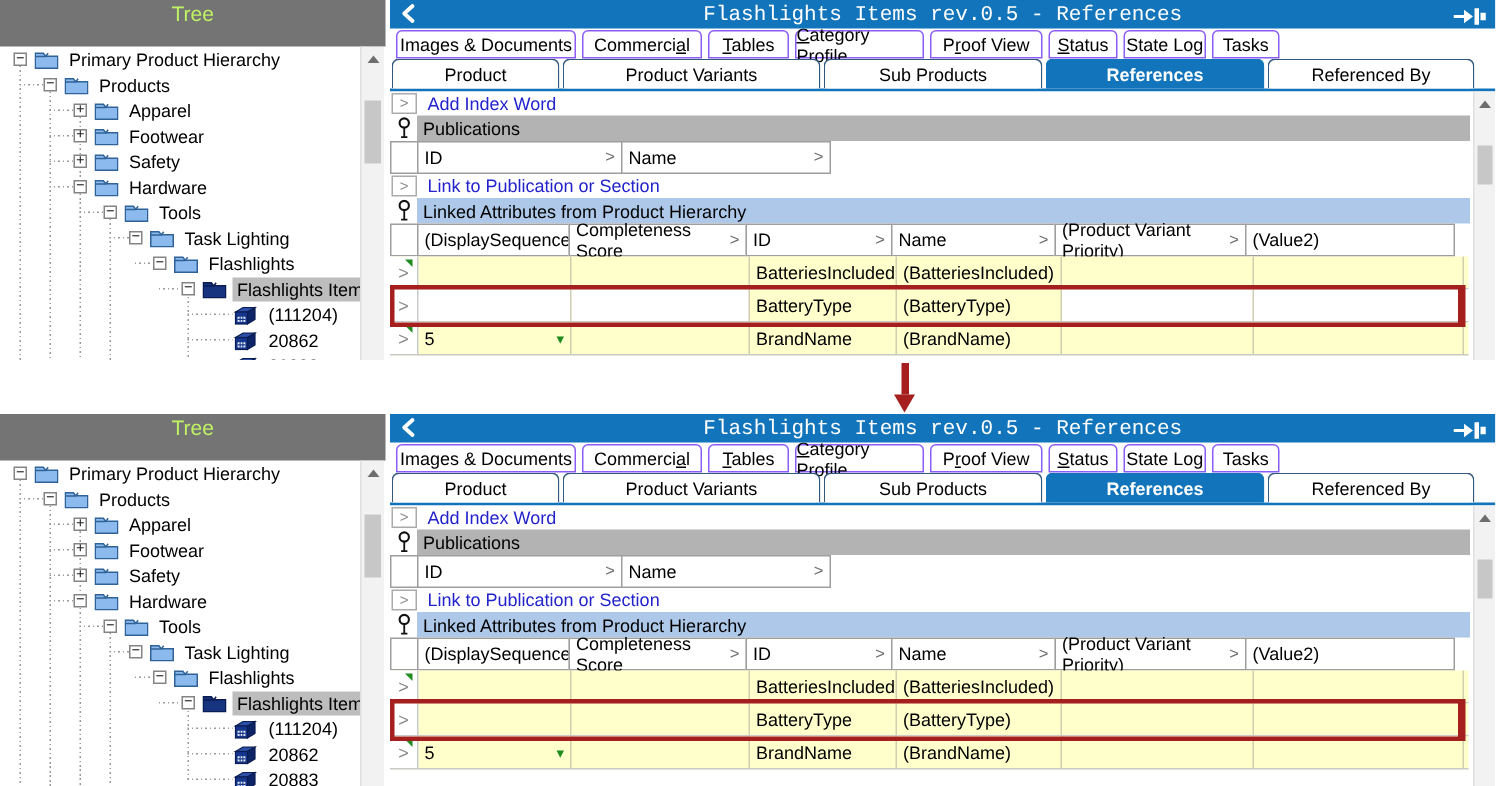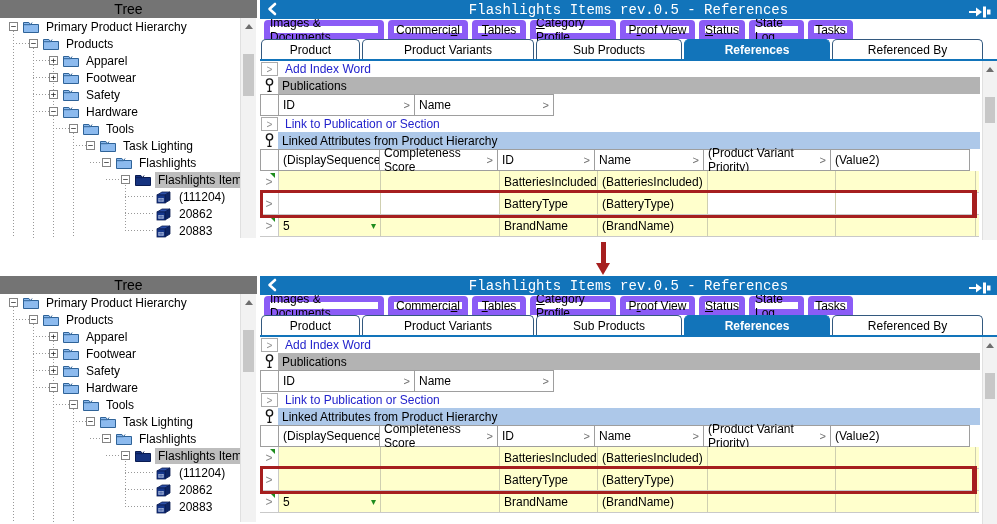--- a/index.html
+++ b/index.html
@@ -5,21 +5,21 @@
   * { box-sizing: border-box; margin: 0; padding: 0; }
   html,body { width: 997px; height: 524px; overflow: hidden; background: #fff;
               font-family: "Liberation Sans", sans-serif; position: relative; }
 
   .section { position: absolute; left: 0; width: 997px; background: #fff; overflow: hidden; }
   #sec-before { top: 0; height: 240px; }
   #sec-after  { top: 276px; height: 248px; }
 
   
   .tree-panel { position: absolute; left: 0; top: 0; width: 257px; height: 100%; background: #fff; }
-  .tree-title { height: 18px; background: var(--tree_title_gray); color: #000000; text-align: center;
+  .tree-title { height: 31px; background: var(--tree_title_gray); color: #bef264; text-align: center;
                 font-size: 14px; line-height: 19px; }
   .tree-body  { position: relative; height: calc(100% - 20px); overflow: hidden; }
   .tree-guide { position: absolute; width: 1px;
                 background: repeating-linear-gradient(to bottom,#999 0 1px,transparent 1px 3px); }
   .tree-stub  { position: absolute; height: 1px;
                 background: repeating-linear-gradient(to right,#999 0 1px,transparent 1px 3px); }
   .tree-row   { position: absolute; left: 0; width: 238px; height: 17px; display: flex; align-items: center; }
   .expander   { width: 9px; height: 9px; border: 1px solid #848484; background: #fff; flex: none;
                 display: flex; align-items: center; justify-content: center; margin-right: 5px; }
   .expander-glyph { font-size: 9px; line-height: 7px; color: #222; font-family: "DejaVu Sans Mono", monospace; }
@@ -37,31 +37,31 @@
 
   
   .detail-panel { position: absolute; left: 260px; top: 0; width: 737px; height: 100%; }
   .titlebar { height: 19px; background: var(--titlebar_blue); color: #fff; display: flex; align-items: center; position: relative; }
   .back-btn { position: absolute; left: 6px; top: 2px; cursor: pointer; }
   .pin-btn  { position: absolute; right: 6px; top: 4px; cursor: pointer; }
   .detail-title { flex: 1; text-align: center; font-size: 14px; font-family: Liberation Mono, monospace; }
 
   .tabrow { display: flex; align-items: flex-end; }
   .tabrow1 { height: 20px; gap: 4px; padding-left: 4px; }
-  .tabrow1 .tab { height: 19px; border: 6px solid #8b5cf6; border-radius: 4px 4px 0 0; background: #fff;
+  .tabrow1 .tab { height: 19px; border: 1px solid #8b5cf6; border-radius: 4px 4px 0 0; background: #fff;
                   font-size: 12px; display: flex; align-items: center; justify-content: center; }
   .tabrow2 { height: 20px; gap: 2px; padding-left: 1px; }
   .tabrow2 .tab { height: 20px; border: 1px solid #33597F; border-bottom: none; border-radius: 5px 5px 0 0;
                   background: #fff; font-size: 12px; display: flex; align-items: center; justify-content: center; }
   .tabrow2 .tab.selected { background: var(--titlebar_blue); color: #fff; font-weight: bold; border-color: var(--titlebar_blue); }
   .tabrow1 .tab:nth-child(1){width:120px}.tabrow1 .tab:nth-child(2){width:80px}
   .tabrow1 .tab:nth-child(3){width:54px}.tabrow1 .tab:nth-child(4){width:86px}
   .tabrow1 .tab:nth-child(5){width:75px}.tabrow1 .tab:nth-child(6){width:46px}
   .tabrow1 .tab:nth-child(7){width:55px}.tabrow1 .tab:nth-child(8){width:45px}
-  .tabrow2 .tab:nth-child(1){width:99px}.tabrow2 .tab:nth-child(2){width:172px}
+  .tabrow2 .tab:nth-child(1){width:112px}.tabrow2 .tab:nth-child(2){width:172px}
   .tabrow2 .tab:nth-child(3){width:146px}.tabrow2 .tab:nth-child(4){width:146px}
   .tabrow2 .tab:nth-child(5){flex:1;margin-right:14px}
   .tab u { text-decoration: underline; }
   .tab-underline { height: 2px; background: var(--titlebar_blue); }
 
   .content { position: relative; height: calc(100% - 61px); background: #fff; overflow: hidden; }
 
   .linkrow { height: 16px; display: flex; align-items: center; gap: 7px; padding-left: 1px; }
   .mini-btn { width: 17px; height: 14px; border: 1px solid #ABABAB; color: #8F8F8F; font-size: 10px;
               display: flex; align-items: center; justify-content: center; background: #fff; }

